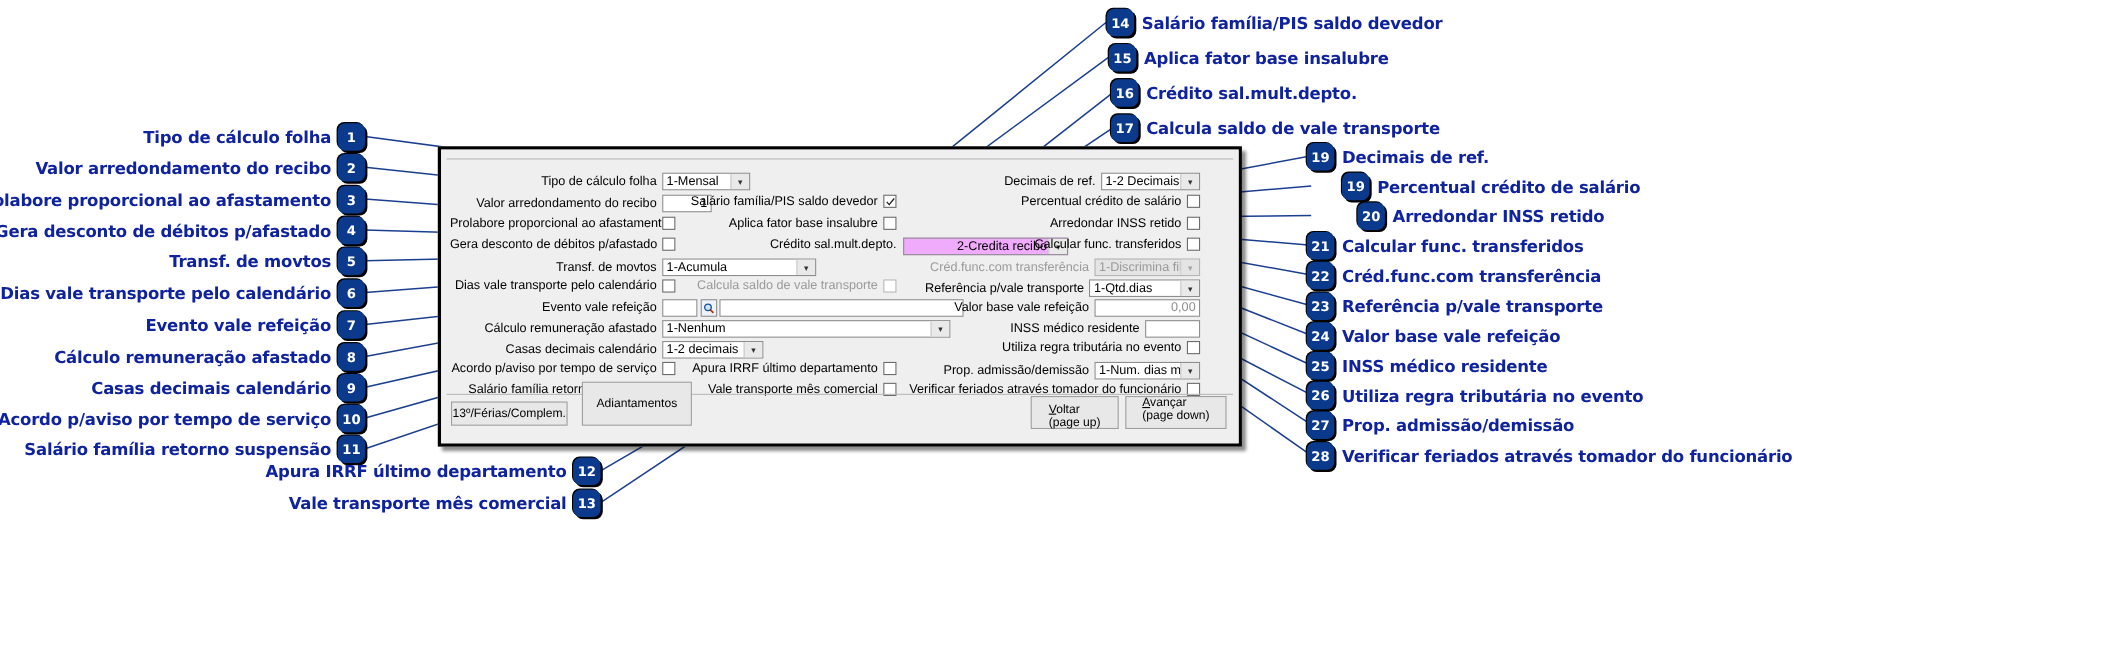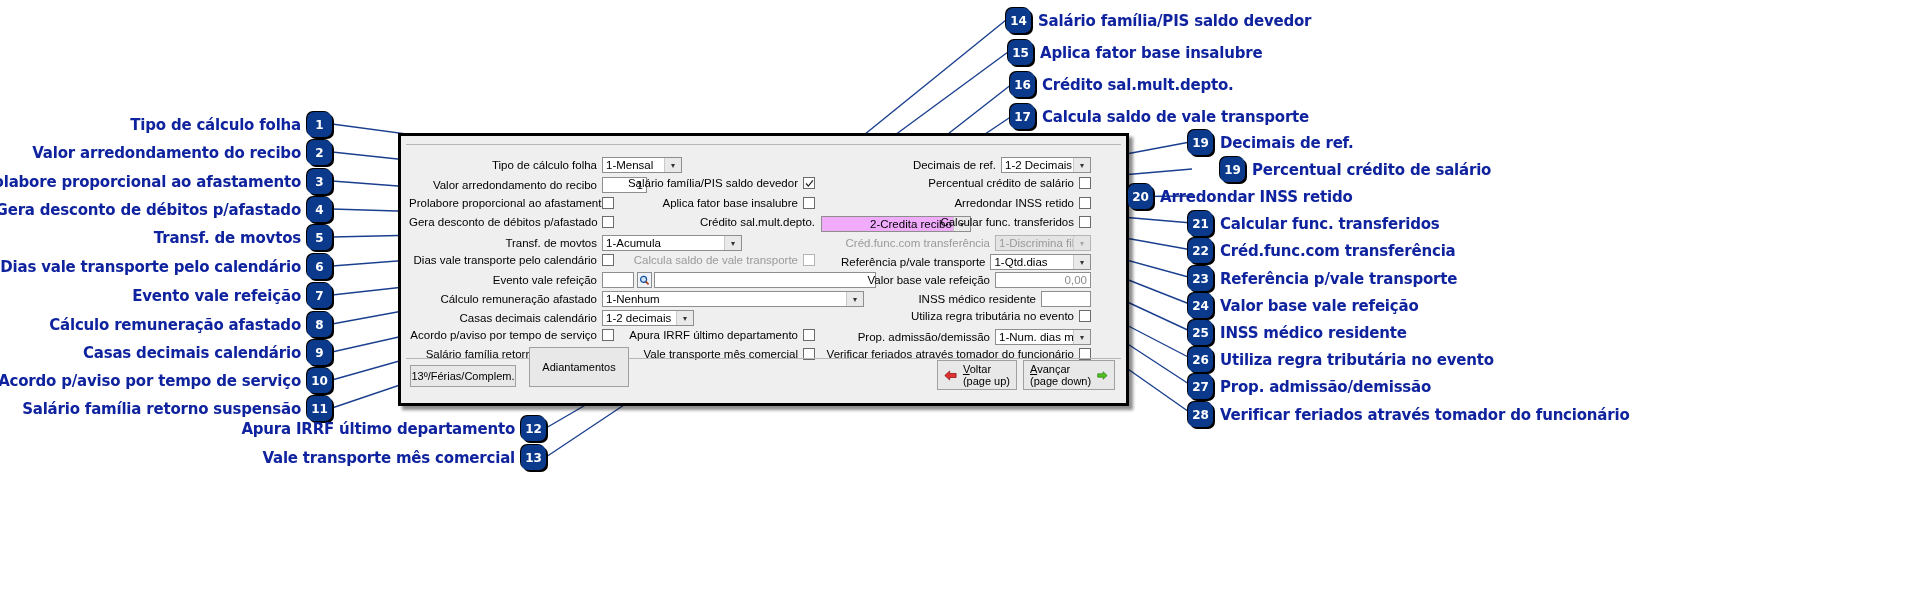--- a/index.html
+++ b/index.html
@@ -74,21 +74,21 @@
   .lookup{
     box-sizing:border-box;width:15px;height:16px;border:1px solid #8e8e8e;background:#eef3fb;
     display:flex;align-items:center;justify-content:center;
   }
 
   .btn{
     box-sizing:border-box;background:#e8e8e8;border:1px solid #a0a0a0;
     font-size:11px;color:#000;display:flex;align-items:center;justify-content:center;
     white-space:nowrap;
   }
-  .btn.nav{flex-direction:row;gap:6px;padding:0 6px;justify-content:flex-end;}
+  .btn.nav{flex-direction:column;gap:6px;padding:0 6px;}
   .btn .nav-lines{display:flex;flex-direction:column;line-height:12px;}
   .u{text-decoration:underline;}
 </style>
 </head>
 <body>
 
 <svg id="leader-lines" viewBox="0 0 1924 589">
   <g stroke="#1b3f8f" stroke-width="1.4" fill="none">
 
     <path d="M332,124 L600,160"></path>
@@ -410,21 +410,21 @@
   </div>
 
 <div class="callout right" style="left:1188px;top:130px;">
     <span class="badge">19</span>
     <span class="ann-text">Decimais de ref.</span>
   </div>
 <div class="callout right" style="left:1188px;top:157px;margin-left:32px;">
     <span class="badge">19</span>
     <span class="ann-text">Percentual crédito de salário</span>
   </div>
-<div class="callout right" style="left:1128px;top:184px;">
+<div class="callout right" style="left:1234px;top:184px;">
     <span class="badge">20</span>
     <span class="ann-text">Arredondar INSS retido</span>
   </div>
 <div class="callout right" style="left:1188px;top:211px;">
     <span class="badge">21</span>
     <span class="ann-text">Calcular func. transferidos</span>
   </div>
 <div class="callout right" style="left:1188px;top:238px;">
     <span class="badge">22</span>
     <span class="ann-text">Créd.func.com transferência</span>

